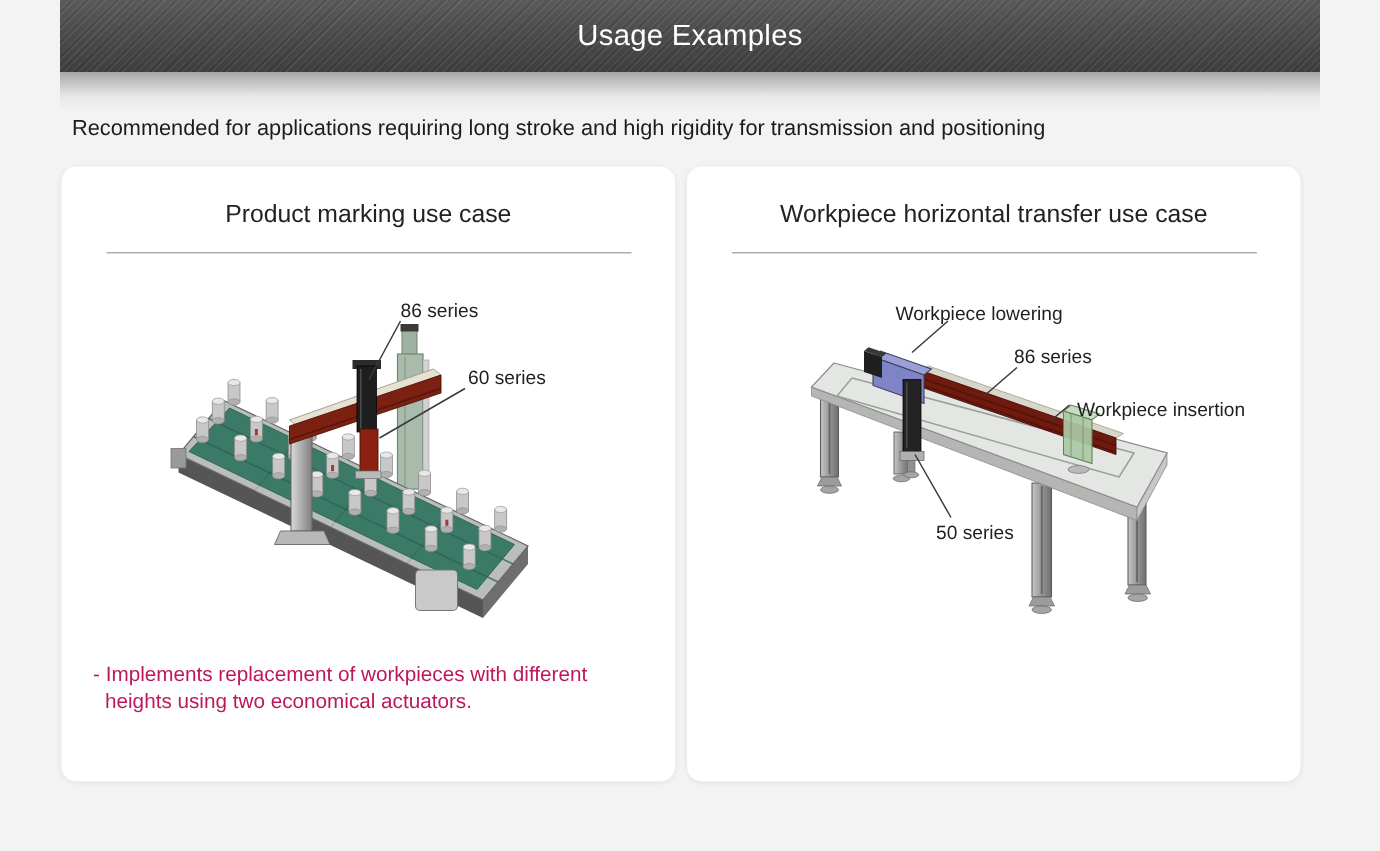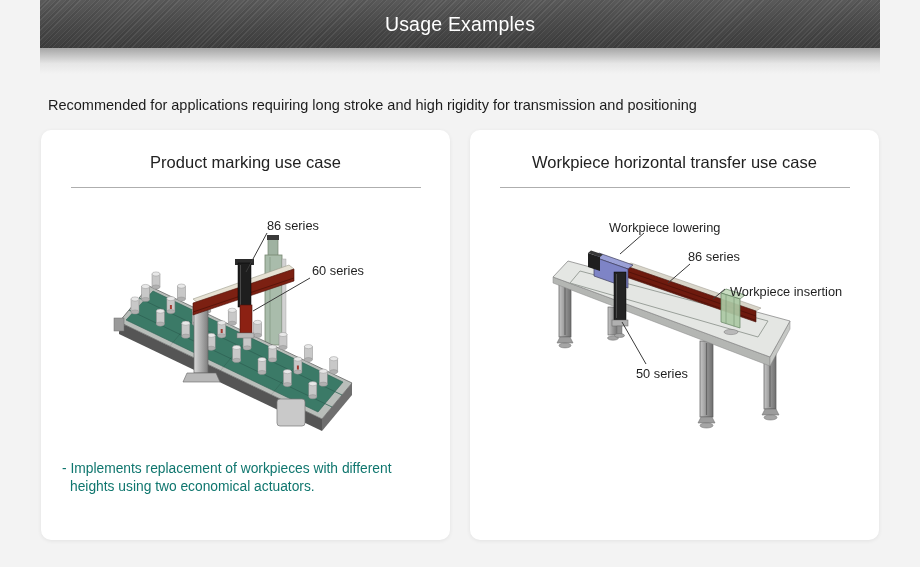--- a/index.html
+++ b/index.html
@@ -15,38 +15,38 @@
     background:
       repeating-linear-gradient(135deg, rgba(255,255,255,0.07) 0 1px, rgba(255,255,255,0) 1px 4px, rgba(255,255,255,0.05) 4px 5px, rgba(0,0,0,0.06) 5px 7px),
       linear-gradient(180deg,#5a5a5a 0%,#494949 55%,#3e3e3e 100%);
   }
   .topbar-title{color:#ffffff;font-size:19.5px;letter-spacing:0.2px;}
   .topbar-fade{
     margin-left:40px;width:840px;height:26px;
     background:linear-gradient(180deg,#a6a6a6 0%,#e6e6e6 60%,#f3f3f3 100%);
   }
   .intro{
-    margin:22px 40px 0 48px;
+    margin:3px 40px 0 48px;
     font-size:14.5px;color:#1c1c1c;line-height:18px;
   }
-  .cards{display:flex;gap:20px;margin:16px 40px 0 41px;}
+  .cards{display:flex;gap:8px;margin:16px 40px 0 41px;}
   .card{
     width:409px;height:410px;background:#ffffff;border-radius:10px;
     box-shadow:0 1px 4px rgba(0,0,0,0.07);
     box-sizing:border-box;
   }
   .card-title{
     margin:0;padding-top:21px;text-align:center;
     font-size:16.5px;font-weight:400;color:#222222;line-height:22px;
   }
   .card-divider{width:350px;margin:14px auto 0;border-bottom:1px solid #aeaeae;height:0;}
   .illus svg{display:block;}
   .card-left .illus svg{margin:21px 0 0 58px;}
   .card-right .illus svg{margin:21px 0 0 48px;}
-  .bullets{margin:16px 28px 0 21px;font-size:13.8px;line-height:1.3;color:#0f766e;}
+  .bullets{margin:16px 28px 0 21px;font-size:13.8px;line-height:1.3;color:#be185d;}
   .bullet{margin:0 0 8px 0;text-indent:-8px;padding-left:8px;}
   svg text{font-family:"Liberation Sans", sans-serif;font-size:12.8px;fill:#1f1f1f;}
   .leader{stroke:#3a3a3a;stroke-width:1;fill:none;}
 </style>
 </head>
 <body>
 
 <div class="topbar">
   <div class="topbar-title">Usage Examples</div>
 </div>

